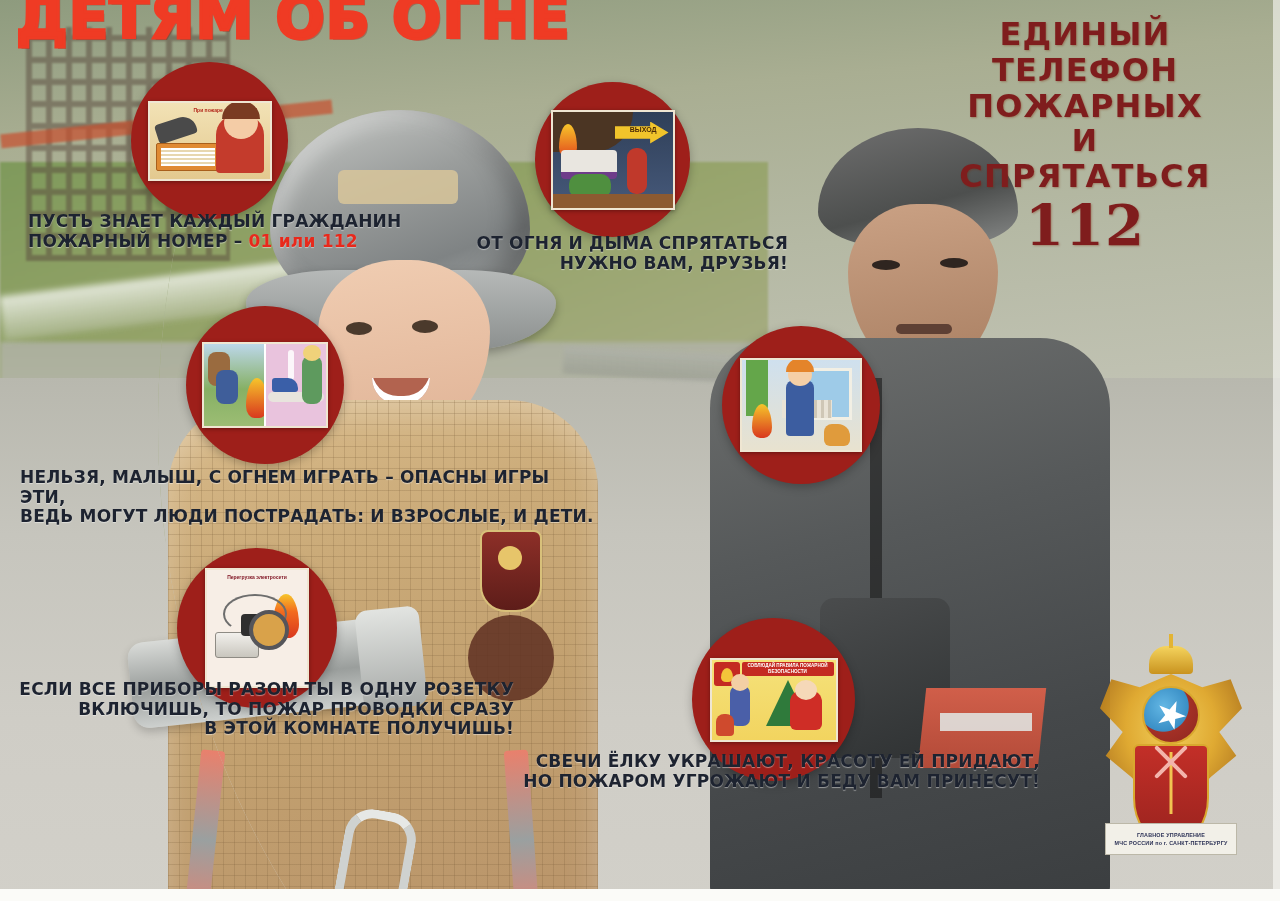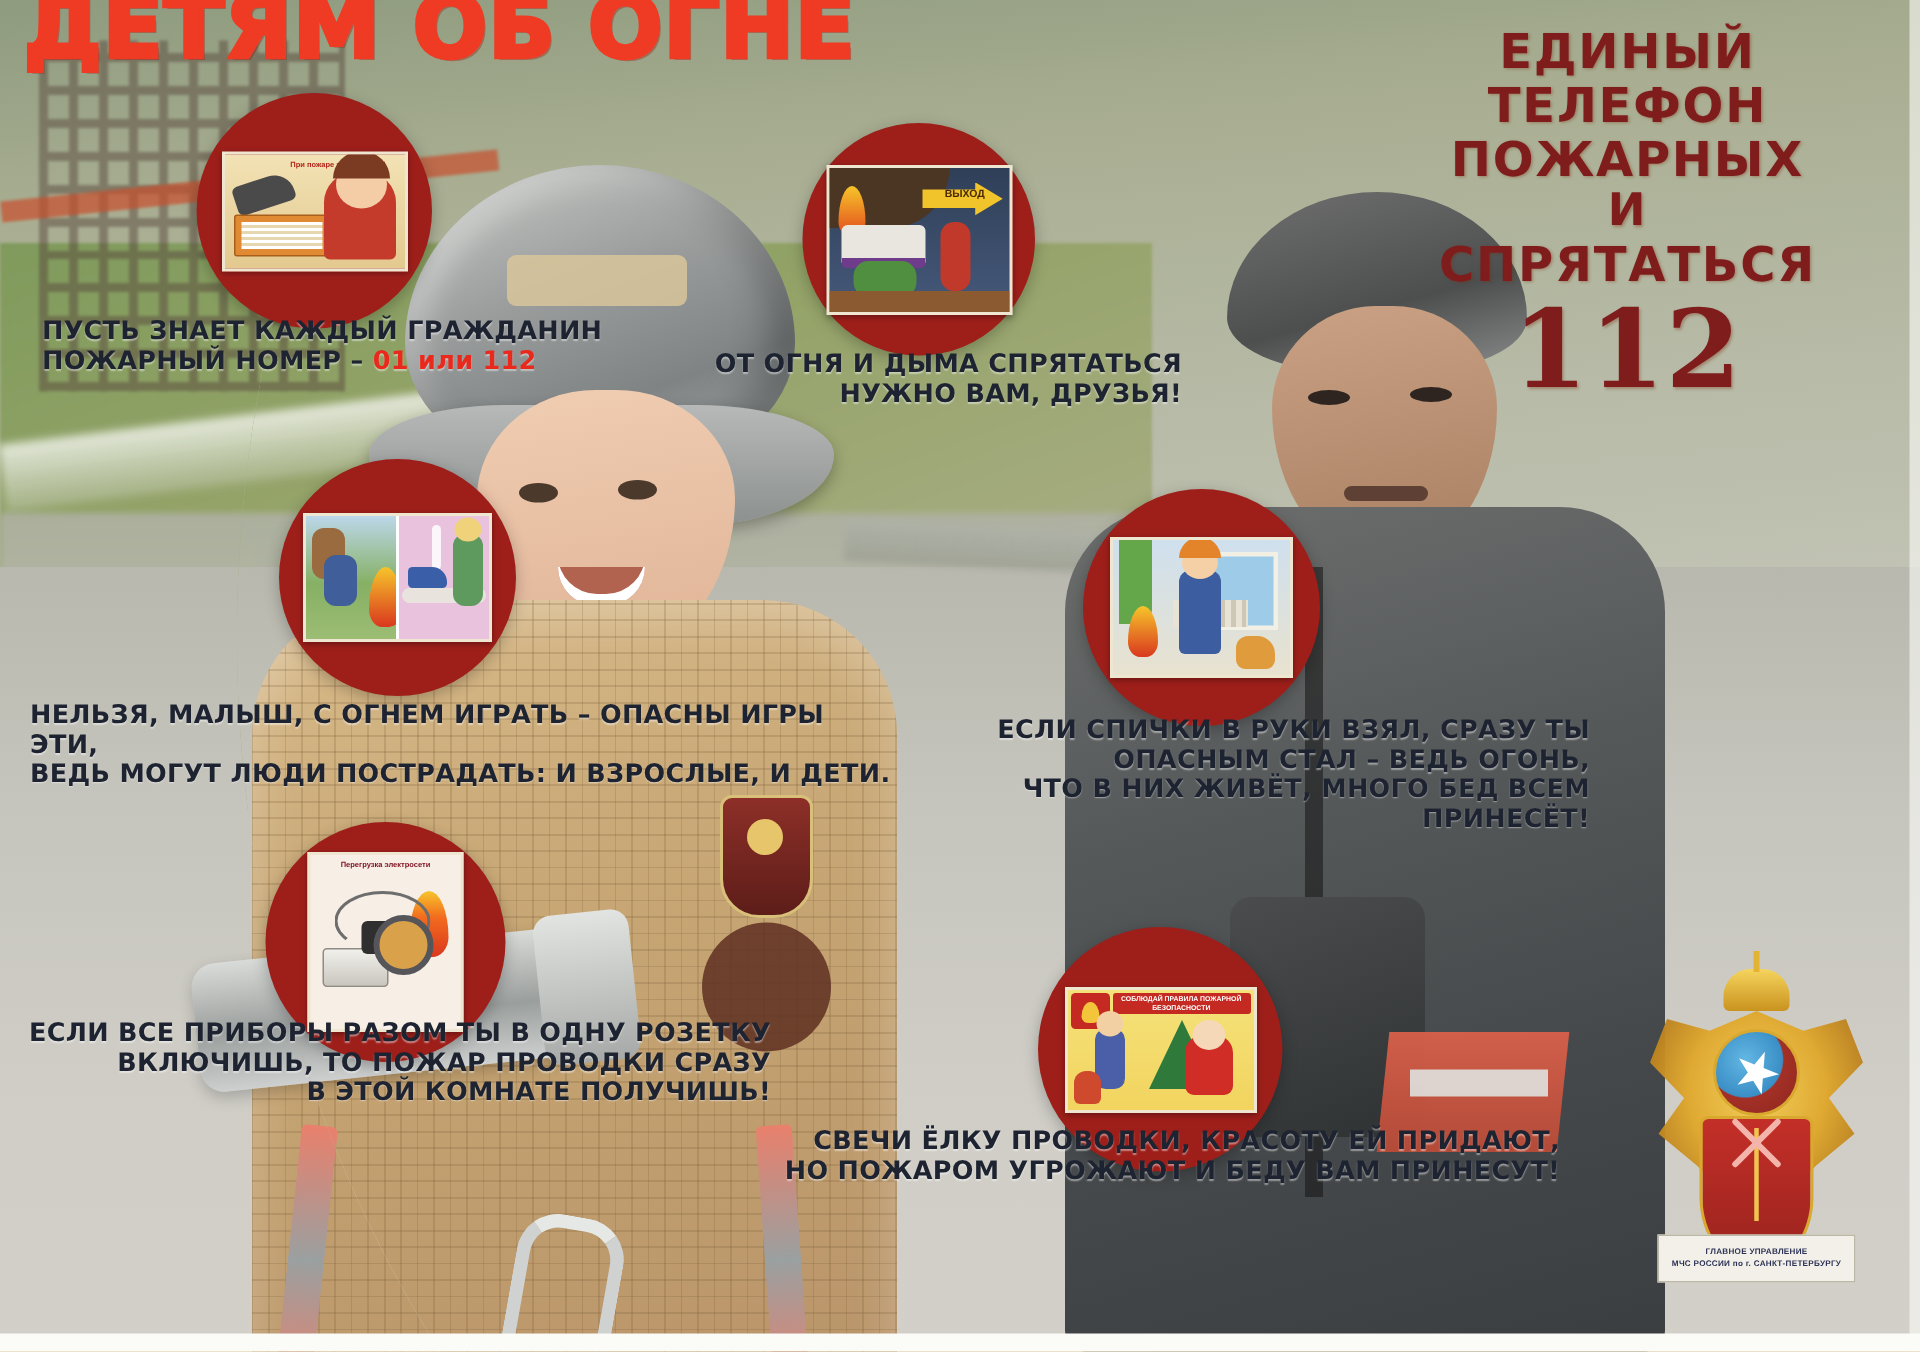--- a/index.html
+++ b/index.html
@@ -207,21 +207,21 @@
     position:absolute;right:30px;top:16px;width:330px;
     text-align:center;color:#7f1d1d;
     text-shadow:1px 1px 2px rgba(120,40,10,.35);
   }
   .phone-block .l{
     font-weight:bold;font-size:32px;line-height:1.13;letter-spacing:1.2px;
     font-family:"DejaVu Sans",sans-serif;
   }
   .phone-block .l.small{font-size:30px;}
   .phone-block .num{
-    font-size:72px;font-weight:bold;line-height:.95;margin-top:4px;
+    font-size:56px;font-weight:bold;line-height:.95;margin-top:4px;
     letter-spacing:1px;font-family:"DejaVu Serif",serif;
   }
 
   
   .bubble{
     position:absolute;border-radius:50%;
     background:#9e1f1a;
     box-shadow:0 3px 10px rgba(0,0,0,.25);
     display:flex;align-items:center;justify-content:center;
   }
@@ -539,34 +539,29 @@
   <div class="cap-txt center" style="left:458px;top:234px;width:330px;">
     <div>ОТ ОГНЯ И ДЫМА СПРЯТАТЬСЯ</div>
     <div>НУЖНО ВАМ, ДРУЗЬЯ!</div>
   </div>
 
   <div class="cap-txt" style="left:20px;top:468px;width:580px;">
     <div>НЕЛЬЗЯ, МАЛЫШ, С ОГНЕМ ИГРАТЬ – ОПАСНЫ ИГРЫ ЭТИ,</div>
     <div>ВЕДЬ МОГУТ ЛЮДИ ПОСТРАДАТЬ: И ВЗРОСЛЫЕ, И ДЕТИ.</div>
   </div>
 
-  <div class="cap-txt center" style="left:570px;top:478px;width:490px;">
-    <div>ЕСЛИ СПИЧКИ В РУКИ ВЗЯЛ, СРАЗУ ТЫ</div>
-    <div>ОПАСНЫМ СТАЛ – ВЕДЬ ОГОНЬ,</div>
-    <div>ЧТО В НИХ ЖИВЁТ, МНОГО БЕД ВСЕМ ПРИНЕСЁТ!</div>
-  </div>
 
   <div class="cap-txt center" style="left:14px;top:680px;width:500px;">
     <div>ЕСЛИ ВСЕ ПРИБОРЫ РАЗОМ ТЫ В ОДНУ РОЗЕТКУ</div>
     <div>ВКЛЮЧИШЬ, ТО ПОЖАР ПРОВОДКИ СРАЗУ</div>
     <div>В ЭТОЙ КОМНАТЕ ПОЛУЧИШЬ!</div>
   </div>
 
   <div class="cap-txt center" style="left:520px;top:752px;width:520px;">
-    <div>СВЕЧИ ЁЛКУ ПРОВОДКИ, КРАСОТУ ЕЙ ПРИДАЮТ,</div>
+    <div>СВЕЧИ ЁЛКУ УКРАШАЮТ, КРАСОТУ ЕЙ ПРИДАЮТ,</div>
     <div>НО ПОЖАРОМ УГРОЖАЮТ И БЕДУ ВАМ ПРИНЕСУТ!</div>
   </div>
 
   <div class="emblem">
     <div class="em-eagle"></div>
     <div class="em-crown"></div>
     <div class="em-star"></div>
     <div class="em-shield">
       <div class="em-scepter"></div>
       <div class="em-anchor"></div>

